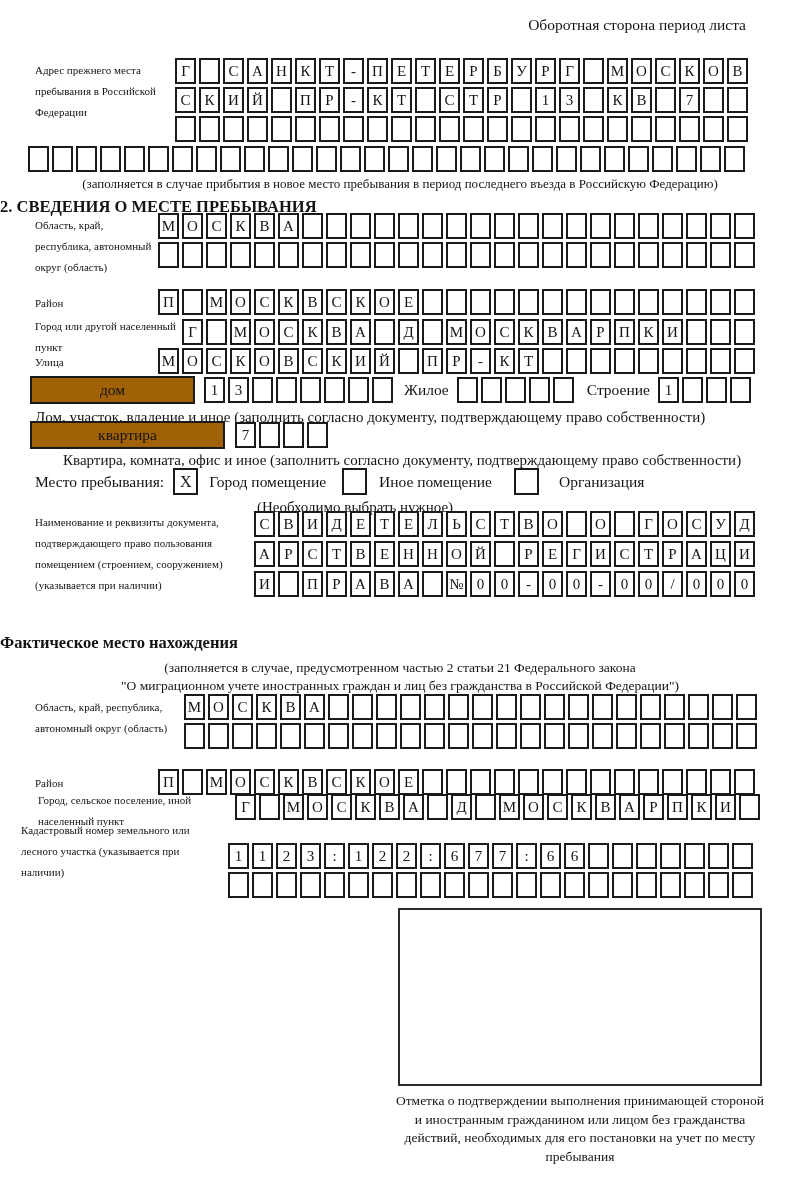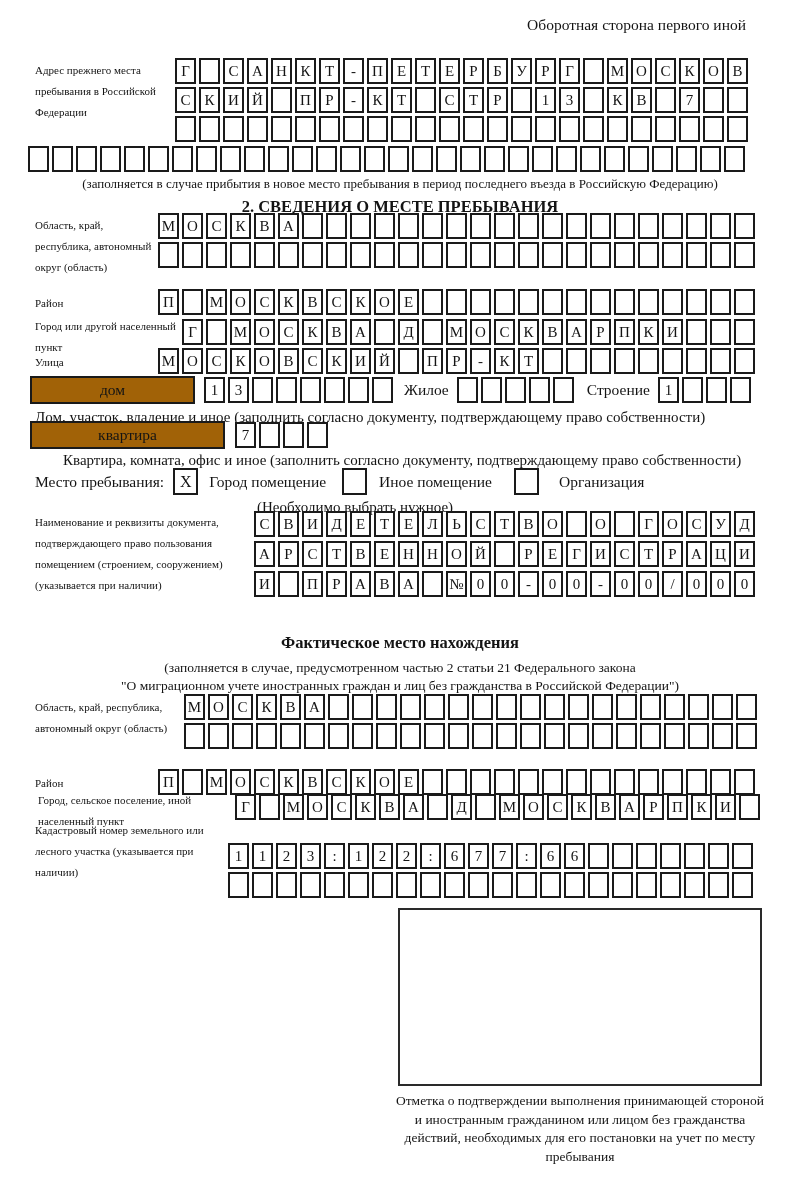--- a/index.html
+++ b/index.html
@@ -8,21 +8,21 @@
     width: 800px; height: 1180px; position: relative;
     font-family: "Liberation Serif", "DejaVu Serif", serif;
     color: #141414;
   }
   .abs { position: absolute; }
   .corner { font-size: 15.5px; }
   .label { font-size: 11px; line-height: 21px; }
   .caption { font-size: 13px; text-align: center; width: 800px; left: 0; }
   .caption-sm { font-size: 13.5px; text-align: center; width: 800px; left: 0; }
   .note15 { font-size: 15px; }
-  .sec-title { font-size: 16.5px; font-weight: bold; text-align: center; width: 800px; left: 0; }
+  .sec-title { font-size: 16.5px; font-weight: bold; width: 800px; left: 0; }
   .cells { display: flex; gap: 3px; margin-bottom: 3px; }
   .cells.doc { margin-bottom: 4px; }
   .cell {
     flex: 0 0 21px; width: 21px; height: 26px;
     border: 2px solid #1a1a1a; background: #fff;
     display: flex; align-items: center; justify-content: center;
     font-size: 15px; line-height: 1;
   }
   .titlebox {
     border: 2px solid #1a1a1a; height: 28px;
@@ -35,21 +35,21 @@
     width: 25px; height: 27px; border: 2px solid #1a1a1a;
     display: flex; align-items: center; justify-content: center;
     font-size: 16px; background: #fff;
   }
   .stampbox { width: 364px; height: 178px; border: 2px solid #2a2a2a; background: #fff; }
   .stamp-note { font-size: 13.5px; line-height: 18.5px; text-align: center; }
 </style>
 </head>
 <body>
 
-<div class="abs corner" style="top:16px; right:54px;">Оборотная сторона первого иной</div>
+<div class="abs corner" style="top:16px; right:54px;">Оборотная сторона период листа</div>
 
 <div class="abs label" style="left:35px; top:60px; width:140px;">Адрес прежнего места пребывания в Российской Федерации</div>
 <div class="abs" style="left:175px; top:58px;">
   <div class="cells">
       <span class="cell">Г</span>
       <span class="cell"></span>
       <span class="cell">С</span>
       <span class="cell">А</span>
       <span class="cell">Н</span>
       <span class="cell">К</span>
@@ -538,21 +538,21 @@
     <span class="cell">К</span>
     <span class="cell">В</span>
     <span class="cell">А</span>
     <span class="cell">Р</span>
     <span class="cell">П</span>
     <span class="cell">К</span>
     <span class="cell">И</span>
     <span class="cell"></span>
   </div>
 
-<div class="abs label" style="left:35px; top:820px; width:195px;">Кадастровый номер земельного или лесного участка (указывается при наличии)</div>
+<div class="abs label" style="left:21px; top:820px; width:195px;">Кадастровый номер земельного или лесного участка (указывается при наличии)</div>
 <div class="abs" style="left:228px; top:843px;">
   <div class="cells">
       <span class="cell">1</span>
       <span class="cell">1</span>
       <span class="cell">2</span>
       <span class="cell">3</span>
       <span class="cell">:</span>
       <span class="cell">1</span>
       <span class="cell">2</span>
       <span class="cell">2</span>

